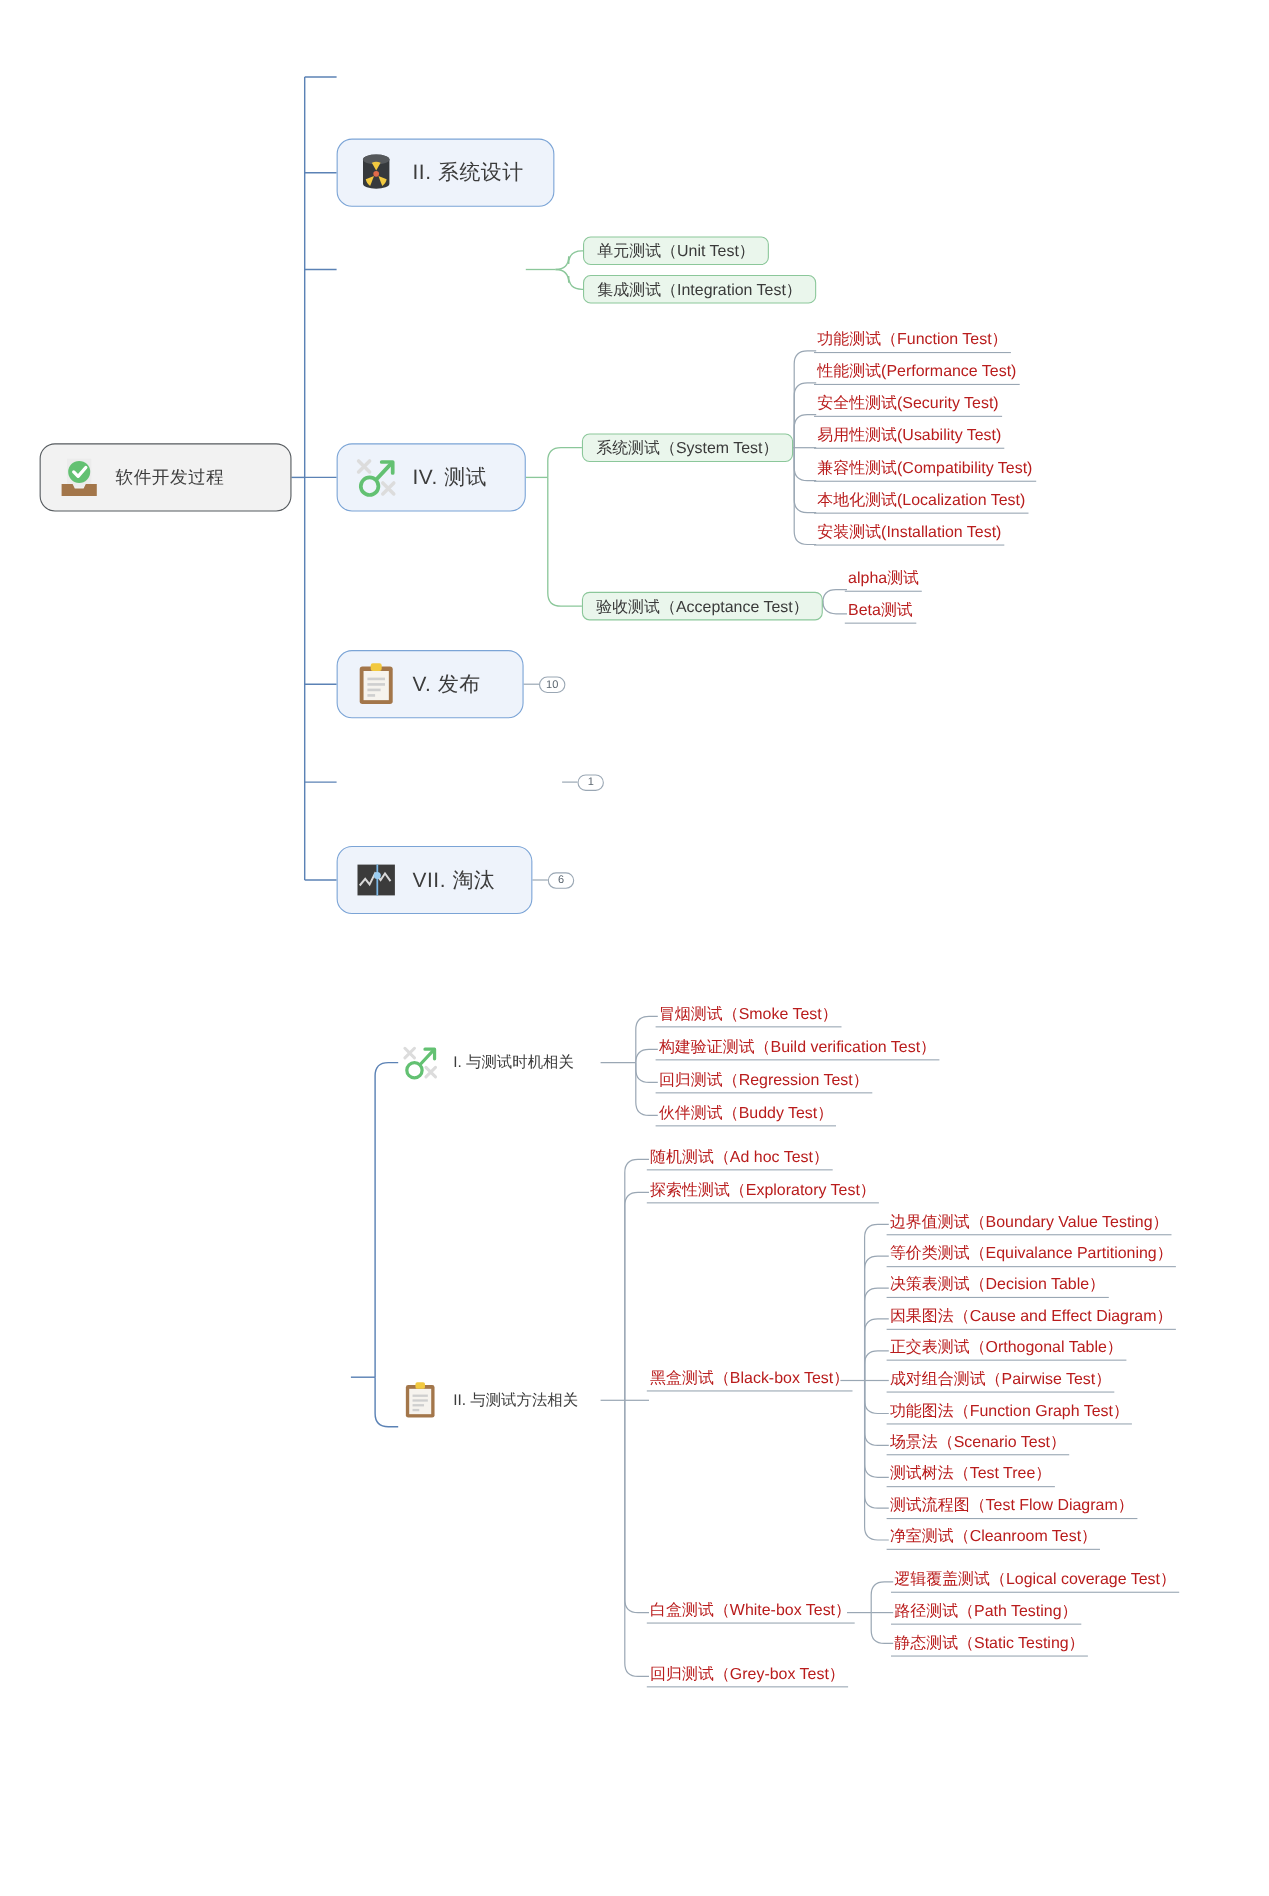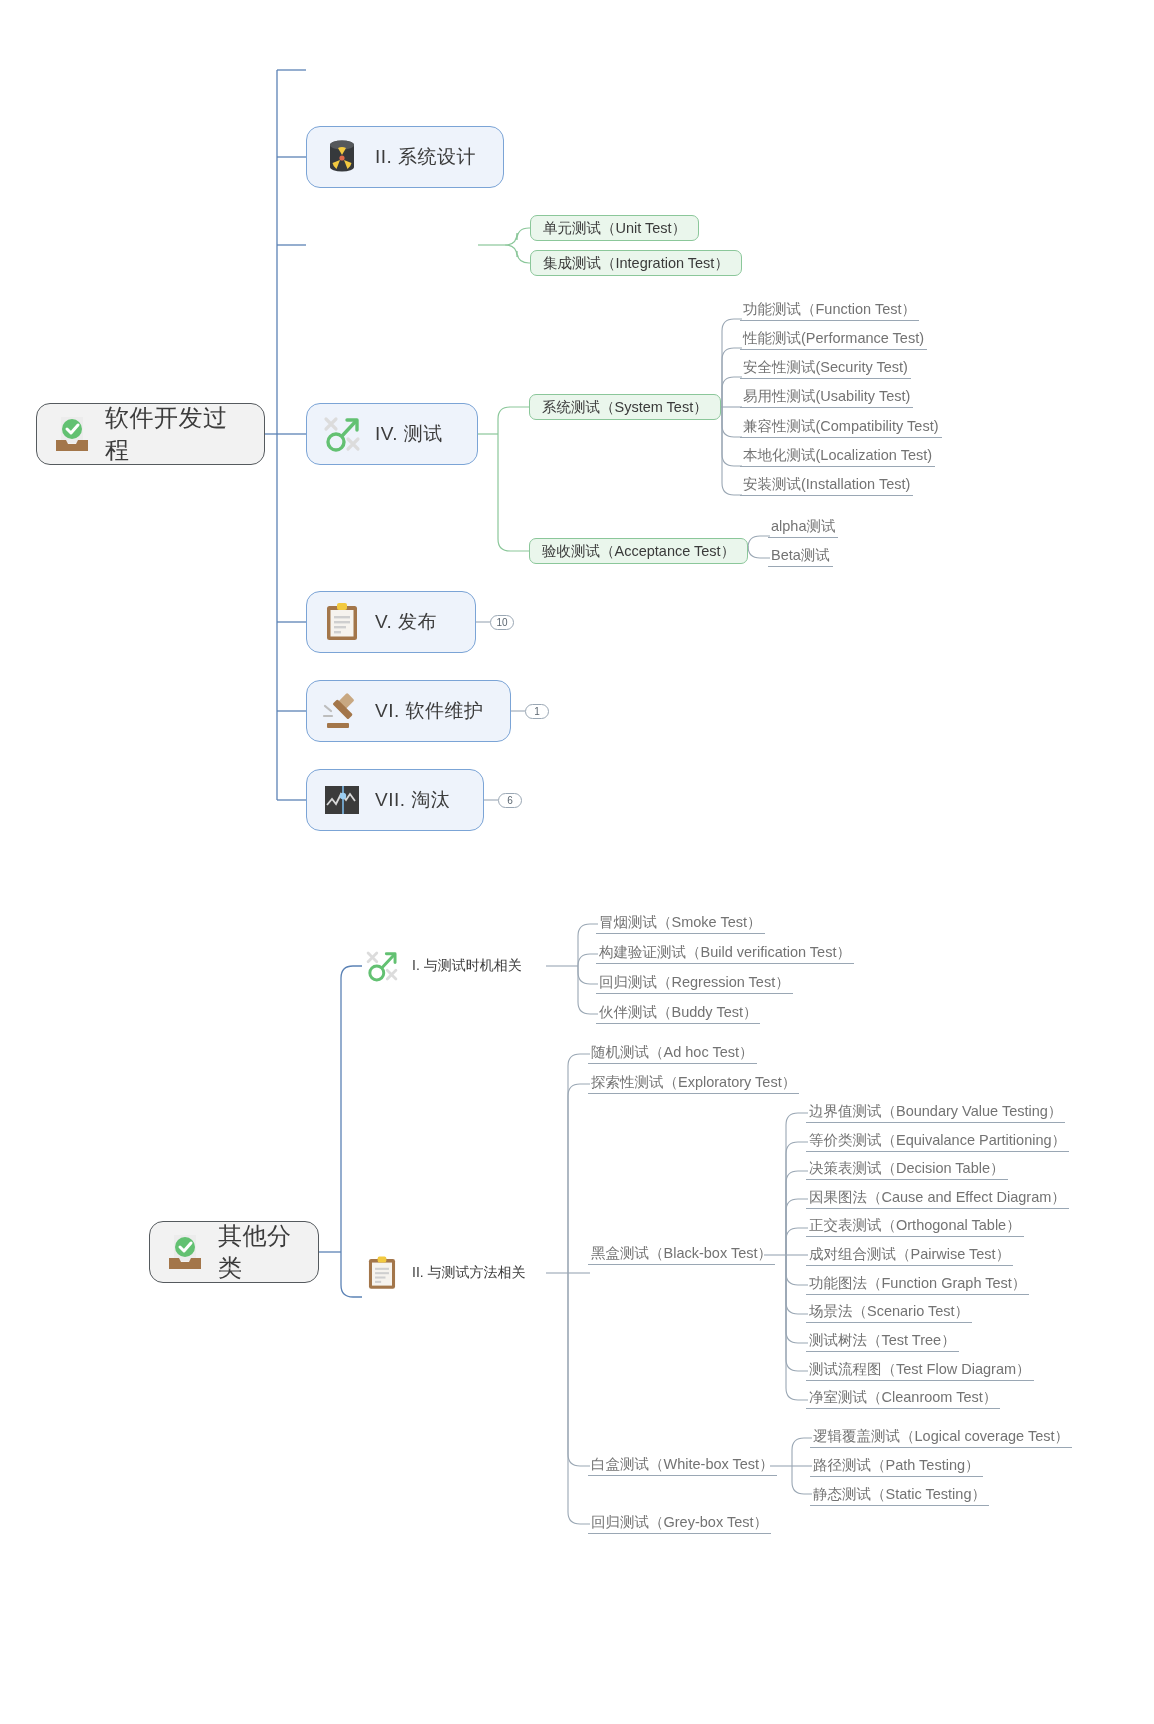--- a/index.html
+++ b/index.html
@@ -11,40 +11,40 @@
   #canvas{position:absolute;left:0;top:0;width:1154px;height:1724px;}
   svg.links{position:absolute;left:0;top:0;width:1154px;height:1724px;pointer-events:none;}
 
   
   .node{position:absolute;box-sizing:border-box;display:flex;align-items:center;}
 
   .root{
     background:#f2f2f2;border:1.3px solid #555a5e;border-radius:14px;
     padding:0 16px 0 12px;height:62px;
   }
-  .root .label{font-size:24px;color:#3c3c3c;margin-left:10px;letter-spacing:.5px;}
+  .root .label{font-size:16px;color:#3c3c3c;margin-left:10px;letter-spacing:.5px;text-align:right;}
 
   .rootplain{background:transparent;border:none;padding:0;height:56px;}
   .rootplain .label{font-size:14px;color:#3c3c3c;margin-left:10px;}
 
   .blue{
     background:#eef3fb;border:1.3px solid #7ba4d6;border-radius:14px;
     padding:0 18px 0 12px;height:62px;
   }
   .blue .label{font-size:19px;color:#3c3c3c;margin-left:10px;letter-spacing:.5px;}
 
   .green{
     background:#eaf6ec;border:1.2px solid #8bc79a;border-radius:7px;
     padding:0 12px;height:26px;justify-content:center;
   }
   .green .label{font-size:14.5px;color:#3a3a3a;white-space:nowrap;}
 
   
   .leaf{
-    position:absolute;font-size:14.5px;color:#737373;white-space:nowrap;
+    position:absolute;font-size:14.5px;color:#b91c1c;white-space:nowrap;
     border-bottom:1.1px solid #9aa7b4;padding:0 3px 2px 3px;line-height:17px;
   }
 
   
   .badge{
     position:absolute;height:15px;min-width:24px;border-radius:8px;
     border:1px solid #9aa7b4;background:#fff;color:#5b6670;
     font-size:10px;line-height:13px;text-align:center;box-sizing:border-box;
   }
 
@@ -211,31 +211,20 @@
         <rect x="15" y="17" width="16" height="2.4" fill="#cfcfcf"></rect>
         <rect x="15" y="22" width="16" height="2.4" fill="#cfcfcf"></rect>
         <rect x="15" y="27" width="12" height="2.4" fill="#cfcfcf"></rect>
         <rect x="15" y="32" width="7" height="2.4" fill="#cfcfcf"></rect>
       </svg>
     </span>
     <span class="label">V. 发布</span>
   </div>
   <div class="badge" style="left:490px;top:615px;">10</div>
 
-  <div class="node blue" style="left:306px;top:680px;width:205px;">
-    <span class="icon">
-      <svg viewBox="0 0 46 46">
-        <rect x="21" y="6" width="10.5" height="17" rx="1.5" fill="#c8a882" transform="rotate(45 26 14)"></rect>
-        <rect x="13" y="18" width="22" height="7" rx="1.5" fill="#a3764a" transform="rotate(45 24 21)"></rect>
-        <rect x="8" y="35" width="22" height="5" rx="1" fill="#a3764a"></rect>
-        <path d="M6 18 L12 23 M5 28 H13" stroke="#bdbdbd" stroke-width="2.2" stroke-linecap="round"></path>
-      </svg>
-    </span>
-    <span class="label">VI. 软件维护</span>
-  </div>
   <div class="badge" style="left:525px;top:704px;">1</div>
 
   <div class="node blue" style="left:306px;top:769px;width:178px;">
     <span class="icon">
       <svg viewBox="0 0 46 46">
         <rect x="6" y="9" width="34" height="28" fill="#3b3b3b"></rect>
         <path d="M8 28 l5 -6 l4 5 l5 -10 l5 6 l4 -6 l5 7" stroke="#d8d8d8" stroke-width="1.8" fill="none"></path>
         <path d="M24 9 V37" stroke="#7db9e8" stroke-width="1.6"></path>
         <circle cx="24" cy="19" r="3.2" fill="#9ccdf0"></circle>
       </svg>
@@ -262,31 +251,20 @@
   <div class="leaf" style="left:740px;top:330px;">性能测试(Performance Test)</div>
   <div class="leaf" style="left:740px;top:359px;">安全性测试(Security Test)</div>
   <div class="leaf" style="left:740px;top:388px;">易用性测试(Usability Test)</div>
   <div class="leaf" style="left:740px;top:418px;">兼容性测试(Compatibility Test)</div>
   <div class="leaf" style="left:740px;top:447px;">本地化测试(Localization Test)</div>
   <div class="leaf" style="left:740px;top:476px;">安装测试(Installation Test)</div>
 
   <div class="leaf" style="left:768px;top:518px;">alpha测试</div>
   <div class="leaf" style="left:768px;top:547px;">Beta测试</div>
 
-  <div class="node root" style="left:149px;top:1221px;width:170px;">
-    <span class="icon">
-      <svg viewBox="0 0 46 46">
-        <rect x="12" y="6" width="22" height="26" fill="#ececec"></rect>
-        <circle cx="23" cy="18" r="10" fill="#63c172"></circle>
-        <path d="M18 18 l4 4 l7 -8" stroke="#fff" stroke-width="3" fill="none" stroke-linecap="round" stroke-linejoin="round"></path>
-        <path d="M7 29 h10 l2 4 h8 l2 -4 h10 v11 H7 z" fill="#a3764a"></path>
-      </svg>
-    </span>
-    <span class="label">其他分类</span>
-  </div>
 
   <div class="node rootplain" style="left:362px;top:938px;">
     <span class="icon icon-sm">
       <svg viewBox="0 0 46 46">
         <path d="M7 8 L17 18 M17 8 L7 18" stroke="#dcdcdc" stroke-width="3.2" stroke-linecap="round"></path>
         <path d="M29 28 L39 38 M39 28 L29 38" stroke="#dcdcdc" stroke-width="3.2" stroke-linecap="round"></path>
         <circle cx="17" cy="31" r="8" fill="none" stroke="#63c172" stroke-width="3.4"></circle>
         <path d="M23 25 L37 10" stroke="#63c172" stroke-width="3.4" stroke-linecap="round"></path>
         <path d="M28 9 H38 V19" stroke="#63c172" stroke-width="3.4" fill="none" stroke-linecap="round" stroke-linejoin="round"></path>
       </svg>

